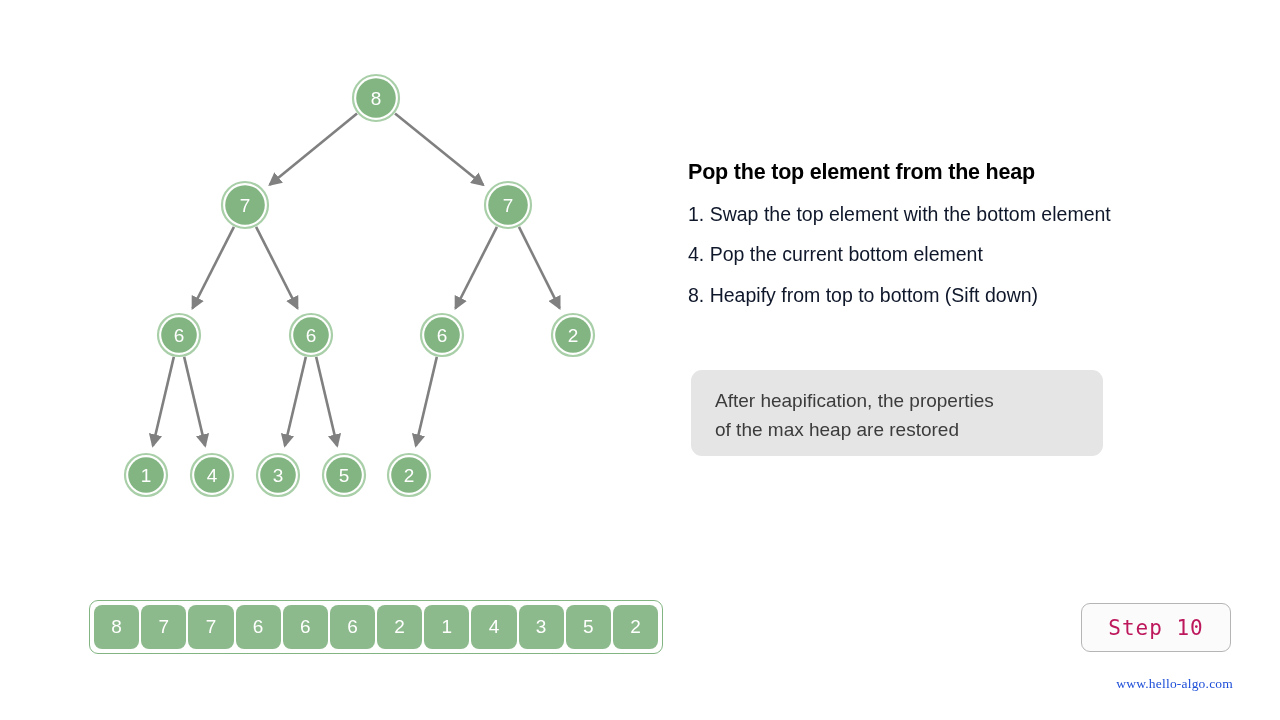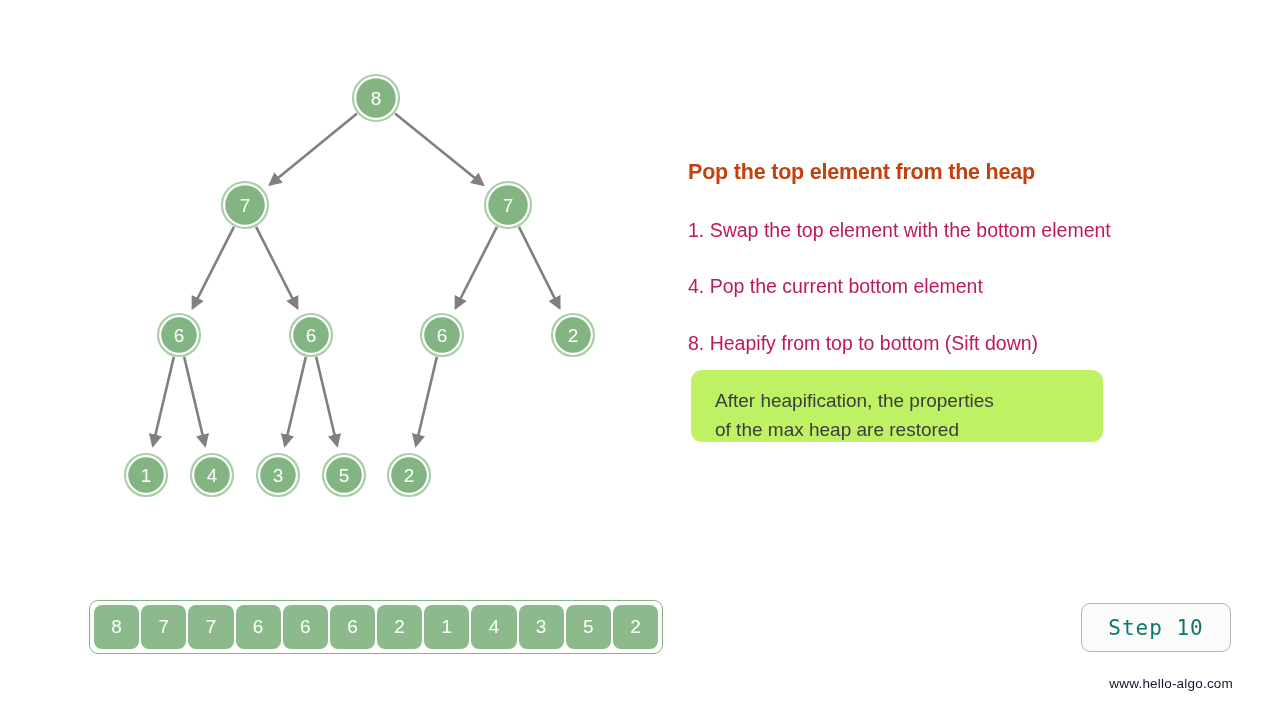--- a/index.html
+++ b/index.html
@@ -47,43 +47,43 @@
   
   #right-panel {
     position: absolute;
     left: 688px;
     top: 160px;
     width: 560px;
   }
   #panel-title {
     font-size: 21.5px;
     font-weight: bold;
-    color: #c2410c;
+    color: #000000;
     letter-spacing: -0.2px;
     margin: 0;
     line-height: 1.2;
   }
   .panel-step {
     font-size: 19.5px;
-    color: #be185d;
-    margin-top: 32px;
+    color: #0f172a;
+    margin-top: 16px;
     line-height: 1.25;
     white-space: nowrap;
   }
   #panel-steps {
     margin-top: 14px;
   }
 
   #callout {
     position: absolute;
     left: 691px;
     top: 370px;
     width: 412px;
-    height: 72px;
-    background: #bef264;
+    height: 86px;
+    background: #e5e5e5;
     border-radius: 11px;
     box-sizing: border-box;
     padding: 16px 40px 0 24px;
   }
   #callout-text {
     font-size: 19px;
     line-height: 29px;
     color: #3c3c3c;
     white-space: pre-line;
   }
@@ -122,34 +122,34 @@
     left: 1081px;
     top: 603px;
     width: 150px;
     height: 49px;
     border: 1.4px solid #b5b5b5;
     border-radius: 9px;
     background: #fbfbfb;
     display: flex;
     align-items: center;
     justify-content: center;
-    color: #0f766e;
+    color: #be185d;
     font-family: "DejaVu Sans Mono", monospace;
     font-size: 21px;
     letter-spacing: 1px;
     box-sizing: border-box;
   }
   #watermark {
     position: absolute;
     left: 1073px;
     top: 676px;
     width: 160px;
     text-align: right;
-    color: #0f172a;
-    font-family: Liberation Sans, sans-serif;
+    color: #1d4ed8;
+    font-family: Liberation Serif, serif;
     font-size: 13.5px;
     letter-spacing: 0.2px;
   }
 </style>
 </head>
 <body>
 
 <div id="stage">
 
   <svg id="tree-svg" viewBox="0 0 700 540" xmlns="http://www.w3.org/2000/svg">

